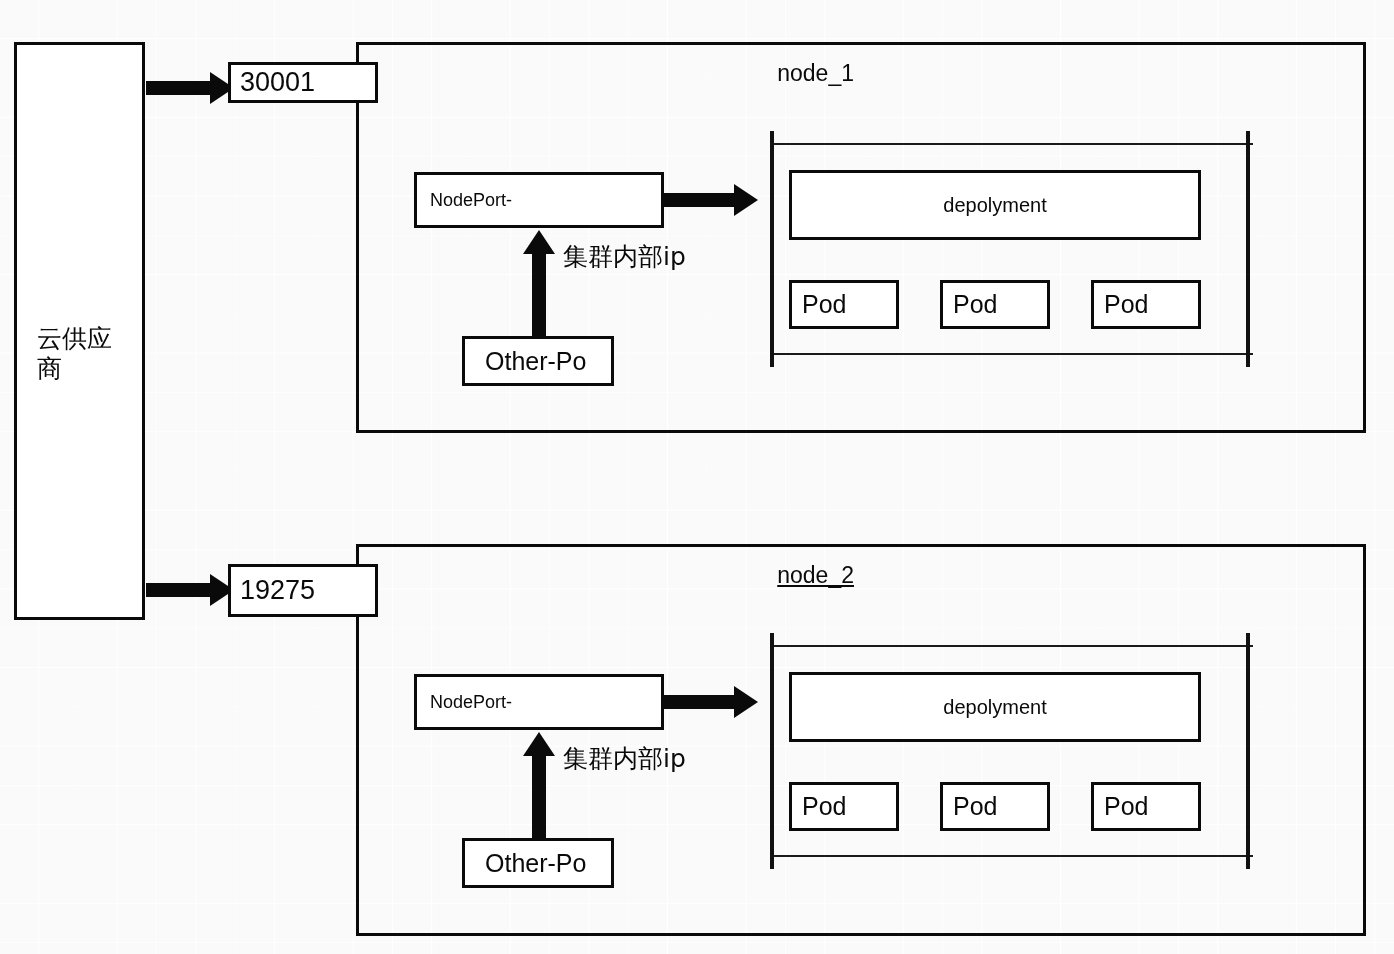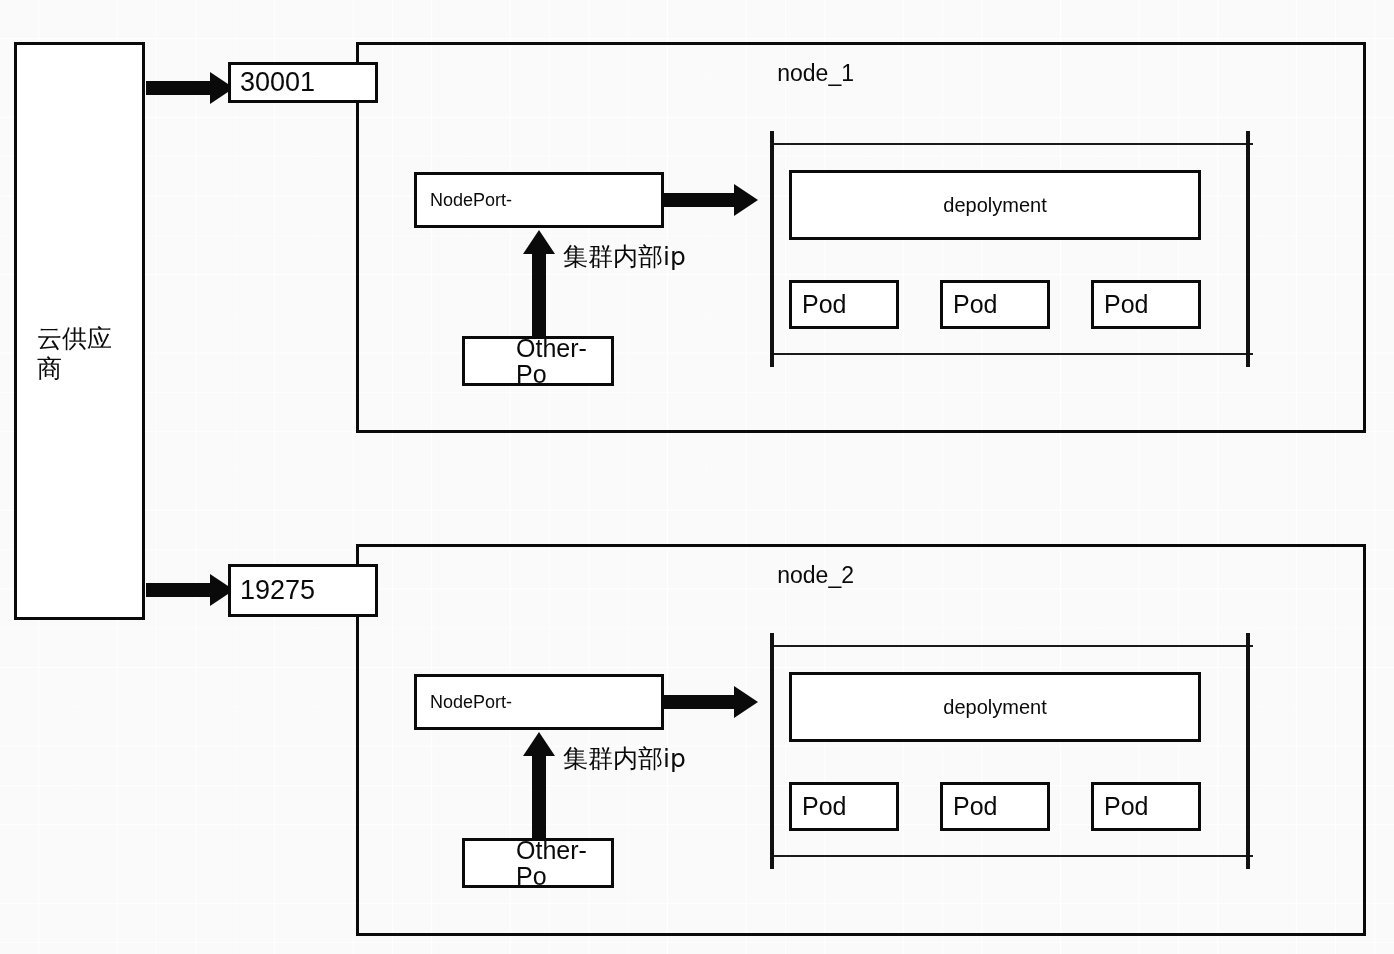--- a/index.html
+++ b/index.html
@@ -124,21 +124,21 @@
     padding-right: 10px;
     font-family: Liberation Sans, sans-serif;
     word-break: break-all;
     margin-top: 44px;
   }
 
   .port-label  { font-size: 27px; padding-left: 9px; }
   .svc-label   { font-size: 18px; padding-left: 13px; }
   .deploy-label{ font-size: 20px; }
   .pod-label   { font-size: 25px; padding-left: 10px; }
-  .other-label { font-size: 25px; padding-left: 20px; margin-left: 31px; }
+  .other-label { font-size: 25px; padding-left: 20px; }
 </style>
 </head>
 <body>
 
 <div id="canvas">
 
   <div class="box" style="left:14px; top:42px; width:131px; height:578px; align-items:center;">
     <span class="cloud-label">云供应商</span>
   </div>
 
@@ -188,21 +188,21 @@
   </div>
   <div class="box" style="left:940px; top:280px; width:110px; height:49px;">
     <span class="pod-label">Pod</span>
   </div>
   <div class="box" style="left:1091px; top:280px; width:110px; height:49px;">
     <span class="pod-label">Pod</span>
   </div>
 
   <div class="node-frame" style="left:356px; top:544px; width:1010px; height:392px;"></div>
 
-  <div class="node-title" style="left:654px; top:562px; width:200px;">node_2</div>
+  <div class="node-title" style="left:654px; top:562px; width:200px;text-decoration:underline;">node_2</div>
 
   <div class="arrow-h" style="left:146px; top:590px; width:90px;">
     <div class="shaft" style="width:66px;"></div>
     <div class="head" style="left:64px;"></div>
   </div>
 
   <div class="box" style="left:228px; top:564px; width:150px; height:53px;">
     <span class="port-label">19275</span>
   </div>
 

